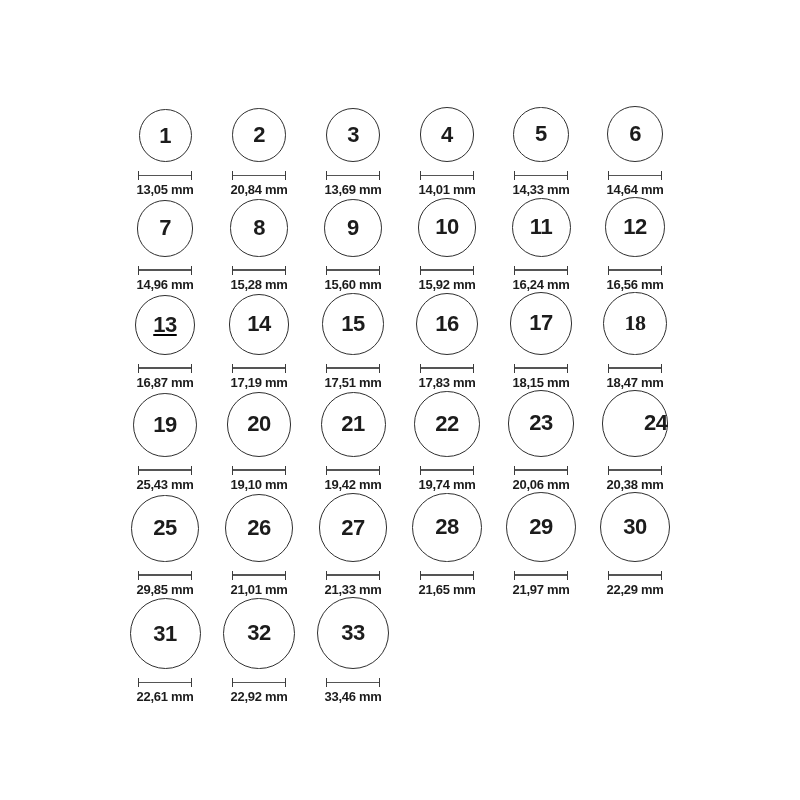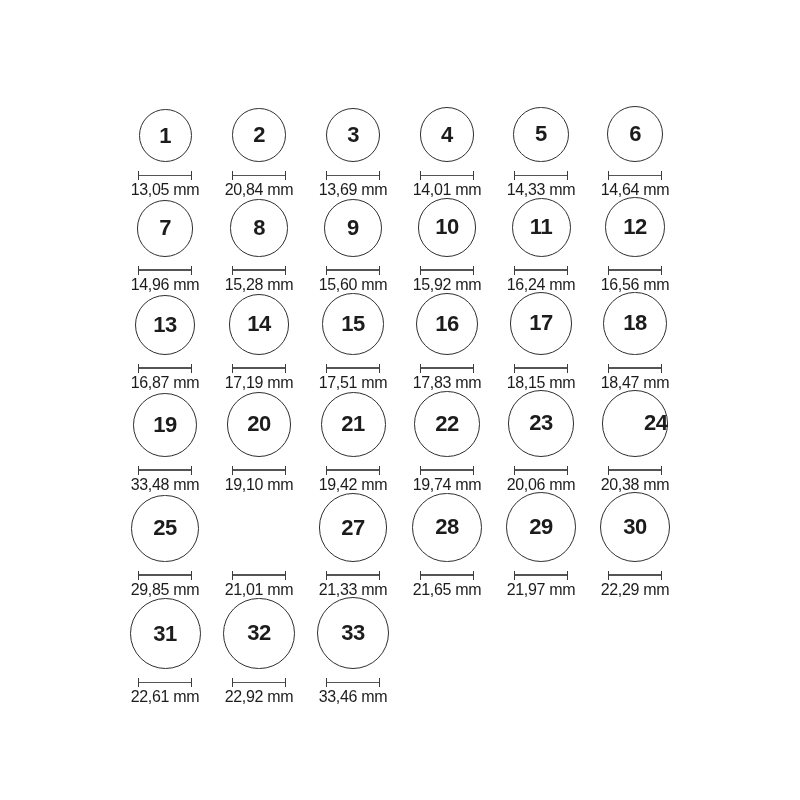--- a/index.html
+++ b/index.html
@@ -59,22 +59,22 @@
   .dim::before {
     content: "";
     position: absolute;
     left: 0;
     right: 0;
     top: 3.5px;
     height: 1.5px;
     background: #555555;
   }
   .label {
-    font-weight: normal;
-    font-size: 16px;
+    font-weight: bold;
+    font-size: 13px;
     letter-spacing: -0.3px;
     color: #1c1c1c;
     white-space: nowrap;
     height: 15px;
     line-height: 15px;
   }
 </style>
 </head>
 <body>
 
@@ -162,21 +162,21 @@
       <div class="cell">
         <div class="circle" style="width: 59.6px; height: 59.6px;">
           <span class="num">12</span>
         </div>
         <div class="dim"></div>
         <div class="label">16,56 mm</div>
       </div>
     </div>
     <div class="row">
       <div class="cell">
-        <div class="circle" style="width: 60.2px; height: 60.2px;">
+        <div class="circle" style="width: 60.2px; height: 60.2px; text-decoration: underline;">
           <span class="num">13</span>
         </div>
         <div class="dim"></div>
         <div class="label">16,87 mm</div>
       </div>
       <div class="cell">
         <div class="circle" style="width: 60.8px; height: 60.8px; text-align: right;">
           <span class="num">14</span>
         </div>
         <div class="dim"></div>
@@ -197,34 +197,34 @@
         <div class="label">17,83 mm</div>
       </div>
       <div class="cell">
         <div class="circle" style="width: 62.6px; height: 62.6px;">
           <span class="num">17</span>
         </div>
         <div class="dim"></div>
         <div class="label">18,15 mm</div>
       </div>
       <div class="cell">
-        <div class="circle" style="width: 63.2px; height: 63.2px;">
+        <div class="circle" style="width: 63.2px; height: 63.2px; font-family: Liberation Serif, serif;">
           <span class="num">18</span>
         </div>
         <div class="dim"></div>
         <div class="label">18,47 mm</div>
       </div>
     </div>
     <div class="row">
       <div class="cell">
         <div class="circle" style="width: 63.8px; height: 63.8px;">
           <span class="num">19</span>
         </div>
         <div class="dim"></div>
-        <div class="label">33,48 mm</div>
+        <div class="label">25,43 mm</div>
       </div>
       <div class="cell">
         <div class="circle" style="width: 64.4px; height: 64.4px; align-items: center;">
           <span class="num">20</span>
         </div>
         <div class="dim"></div>
         <div class="label">19,10 mm</div>
       </div>
       <div class="cell">
         <div class="circle" style="width: 65px; height: 65px;">
@@ -257,20 +257,23 @@
     </div>
     <div class="row">
       <div class="cell">
         <div class="circle" style="width: 67.4px; height: 67.4px; justify-content: center;">
           <span class="num">25</span>
         </div>
         <div class="dim"></div>
         <div class="label">29,85 mm</div>
       </div>
       <div class="cell">
+        <div class="circle" style="width: 68px; height: 68px;">
+          <span class="num">26</span>
+        </div>
         <div class="dim"></div>
         <div class="label">21,01 mm</div>
       </div>
       <div class="cell">
         <div class="circle" style="width: 68.6px; height: 68.6px;">
           <span class="num">27</span>
         </div>
         <div class="dim"></div>
         <div class="label">21,33 mm</div>
       </div>

